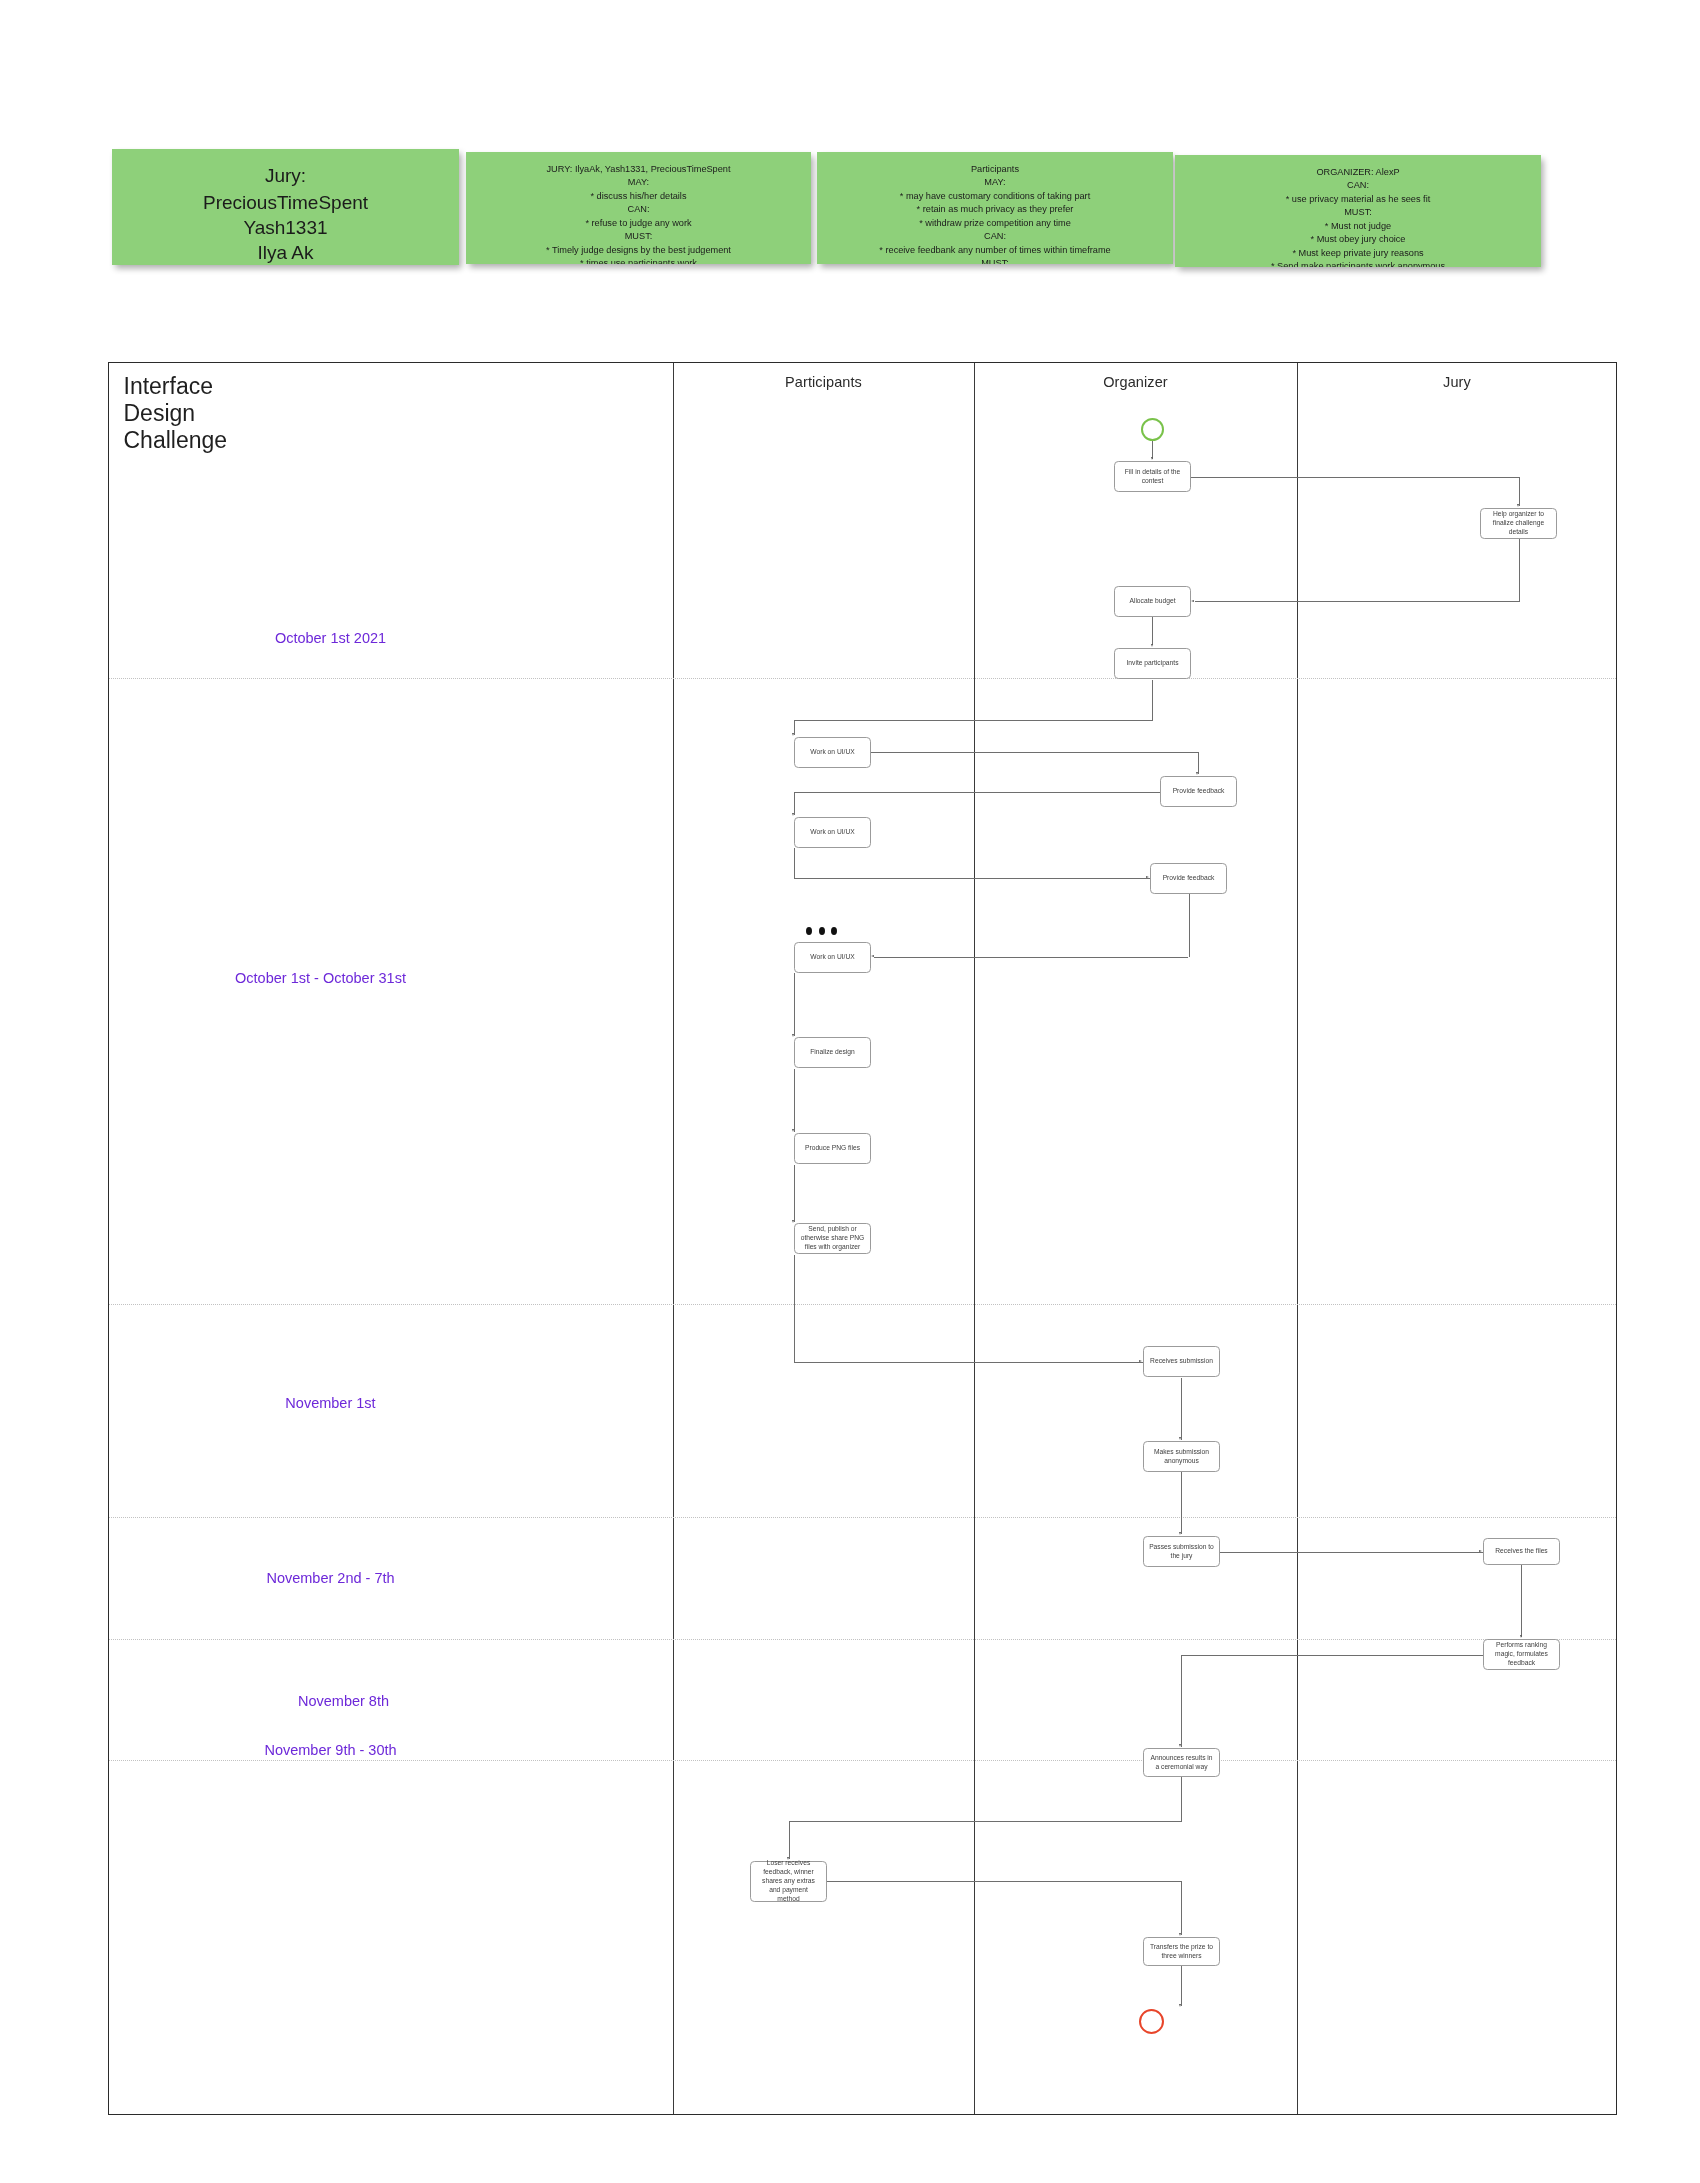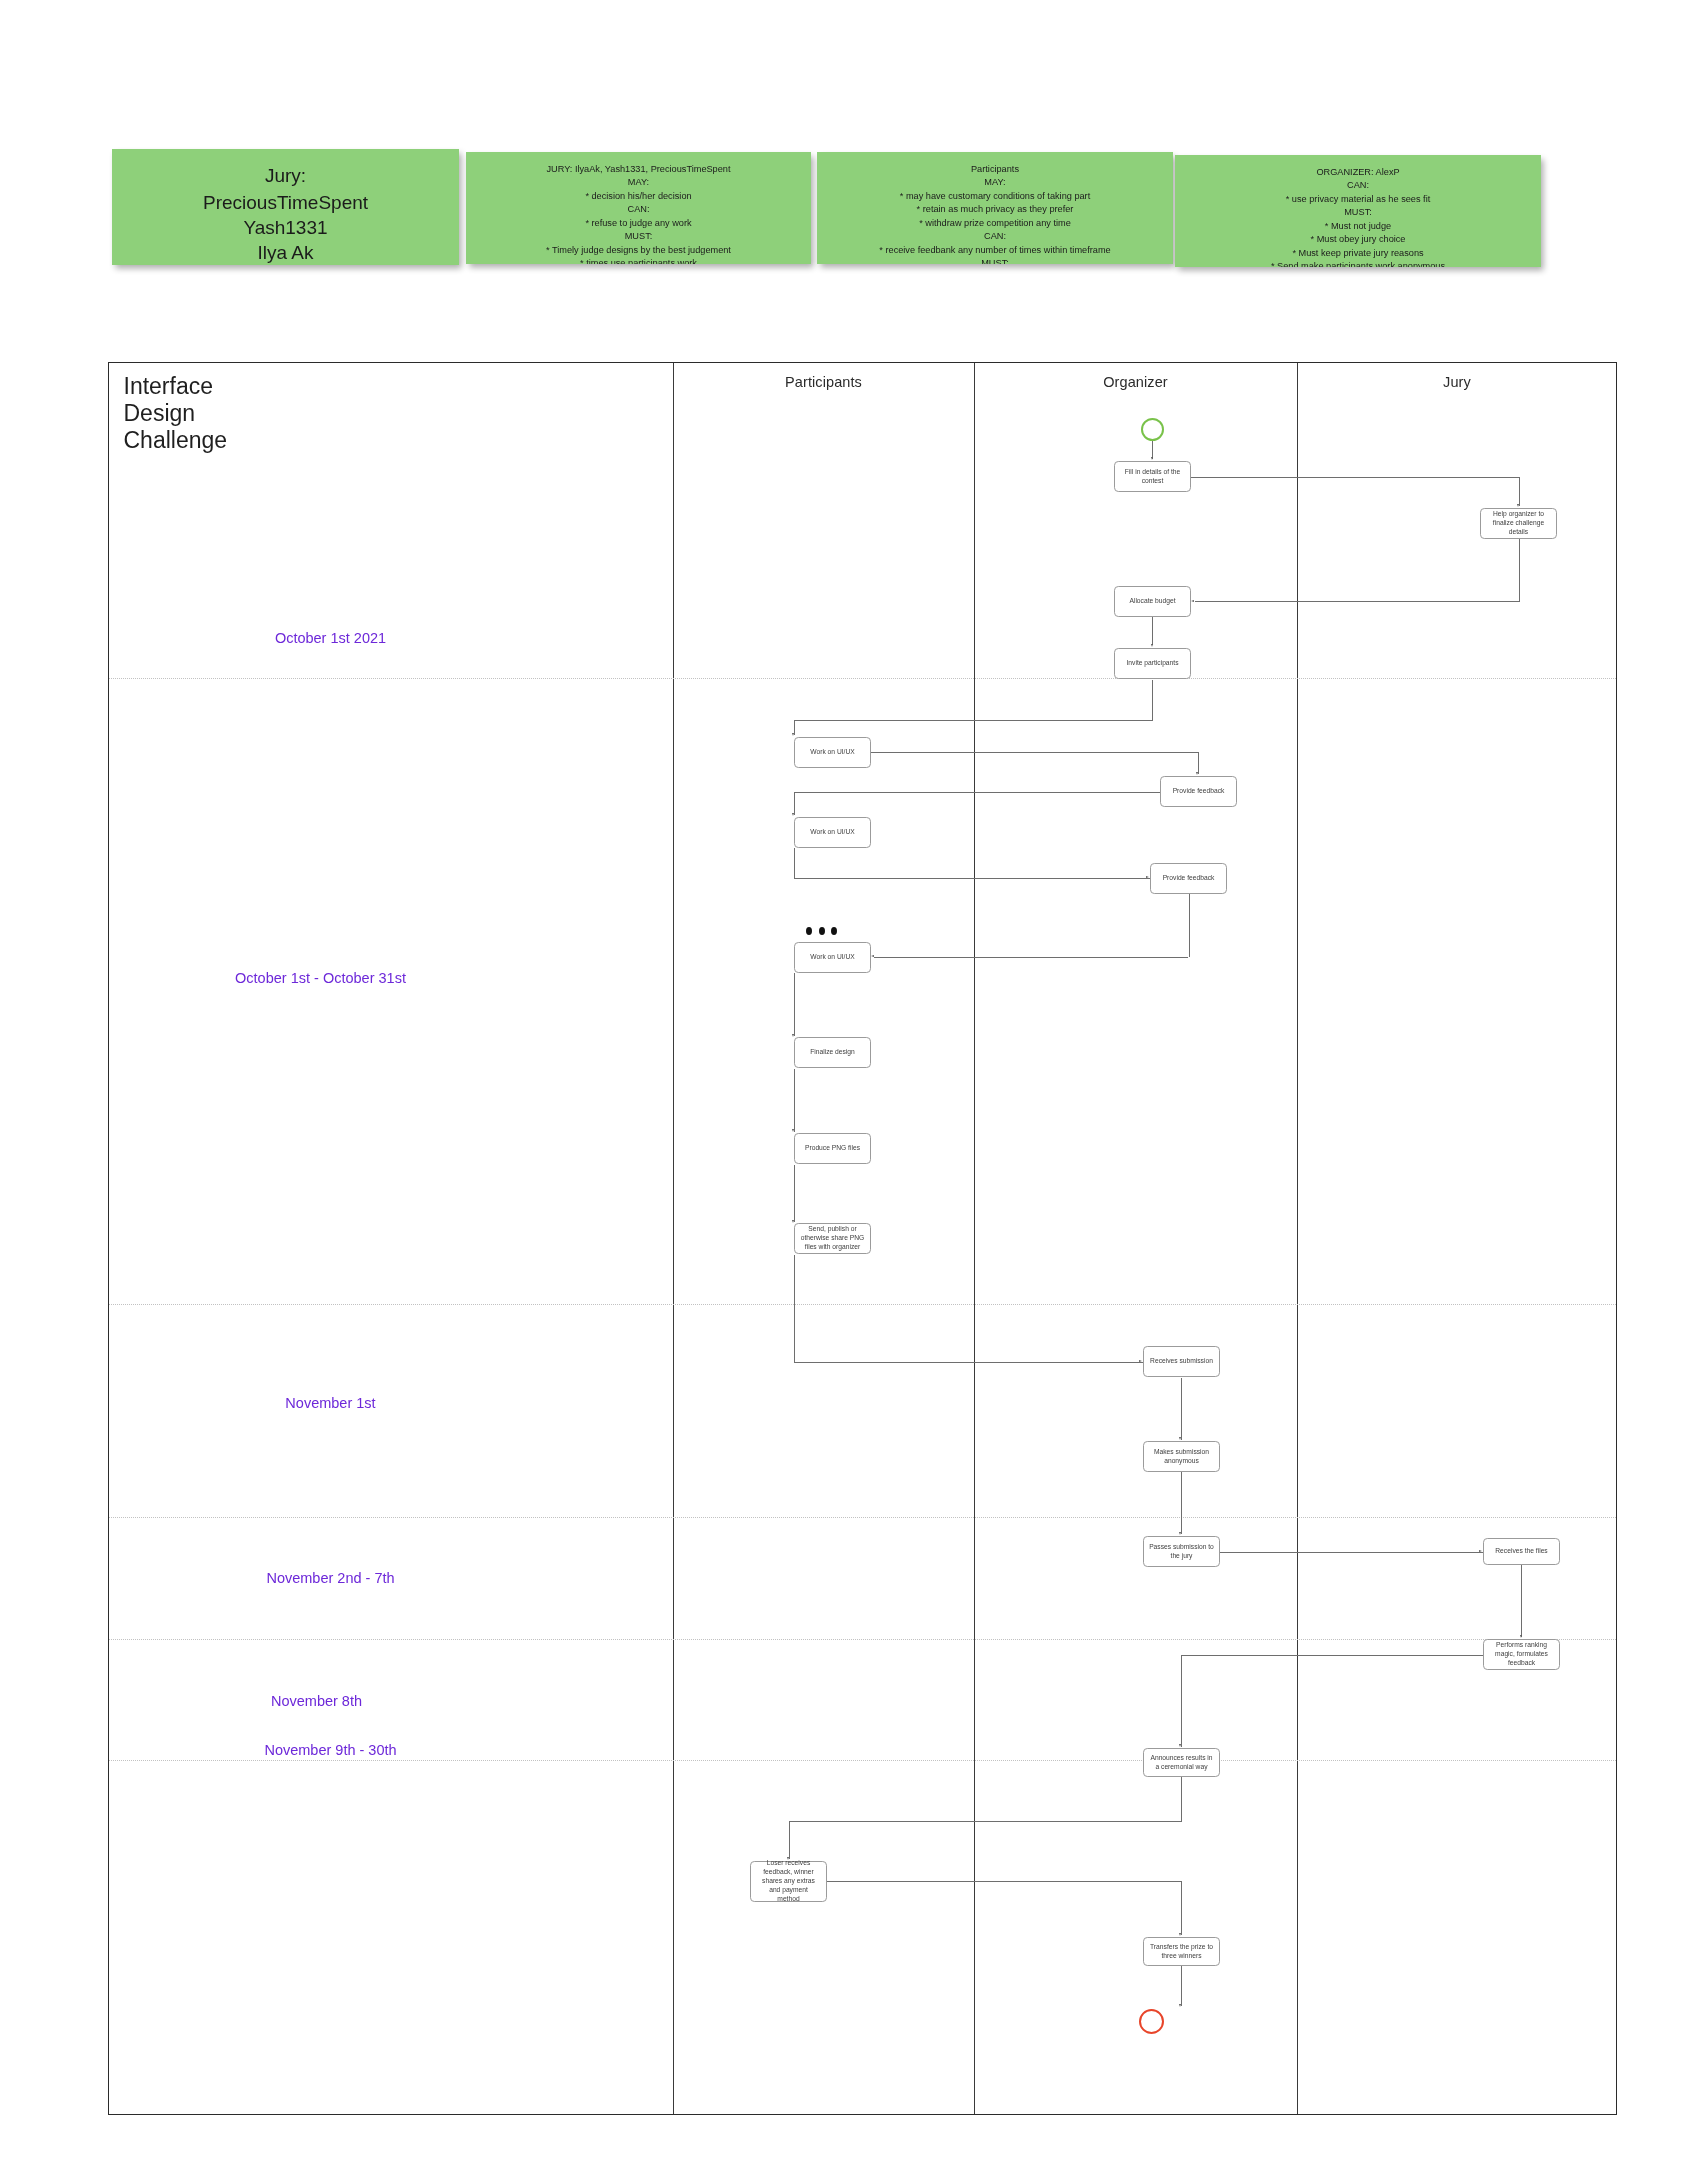--- a/index.html
+++ b/index.html
@@ -82,21 +82,21 @@
   <div class="s-gap"></div>
   <div class="s-line">PreciousTimeSpent</div>
   <div class="s-line">Yash1331</div>
   <div class="s-line">Ilya Ak</div>
 </div>
 
 <div class="sticky small" id="note-jury-rules">
   <div class="s-line">JURY: IlyaAk, Yash1331, PreciousTimeSpent</div>
   <div class="s-gap"></div>
   <div class="s-line">MAY:</div>
-  <div class="s-line">* decision his/her decision</div>
+  <div class="s-line">* discuss his/her details</div>
   <div class="s-line">CAN:</div>
   <div class="s-line">* refuse to judge any work</div>
   <div class="s-line">MUST:</div>
   <div class="s-line">* Timely judge designs by the best judgement</div>
   <div class="s-line">* times use participants work</div>
 
 </div>
 
 <div class="sticky small" id="note-participants">
   <div class="s-line">Participants</div>
@@ -142,21 +142,21 @@
   <div class="band-sep" style="top:315px;"></div>
   <div class="band-sep" style="top:941px;"></div>
   <div class="band-sep" style="top:1154px;"></div>
   <div class="band-sep" style="top:1276px;"></div>
   <div class="band-sep" style="top:1397px;"></div>
 
   <div class="band-label" style="left:53px;top:267px;">October 1st 2021</div>
   <div class="band-label" style="left:43px;top:607px;">October 1st - October 31st</div>
   <div class="band-label" style="left:53px;top:1032px;">November 1st</div>
   <div class="band-label" style="left:53px;top:1207px;">November 2nd - 7th</div>
-  <div class="band-label" style="left:39px;top:1330px;">November 8th</div>
+  <div class="band-label" style="left:66px;top:1330px;">November 8th</div>
   <div class="band-label" style="left:53px;top:1379px;">November 9th - 30th</div>
 
   <div class="evt" id="start-evt" style="left:1032px;top:55px;width:23px;height:23px;"></div>
   <div class="evt" id="end-evt" style="left:1030px;top:1646px;width:25px;height:25px;"></div>
 
   <div class="vl" style="left:1043px;top:78px;height:18px;"></div>
   <div class="arrow down" style="left:1042px;top:94px;"></div>
 
   <div class="node" style="left:1005px;top:98px;width:77px;height:31px;">Fill in details of the
 contest</div>

